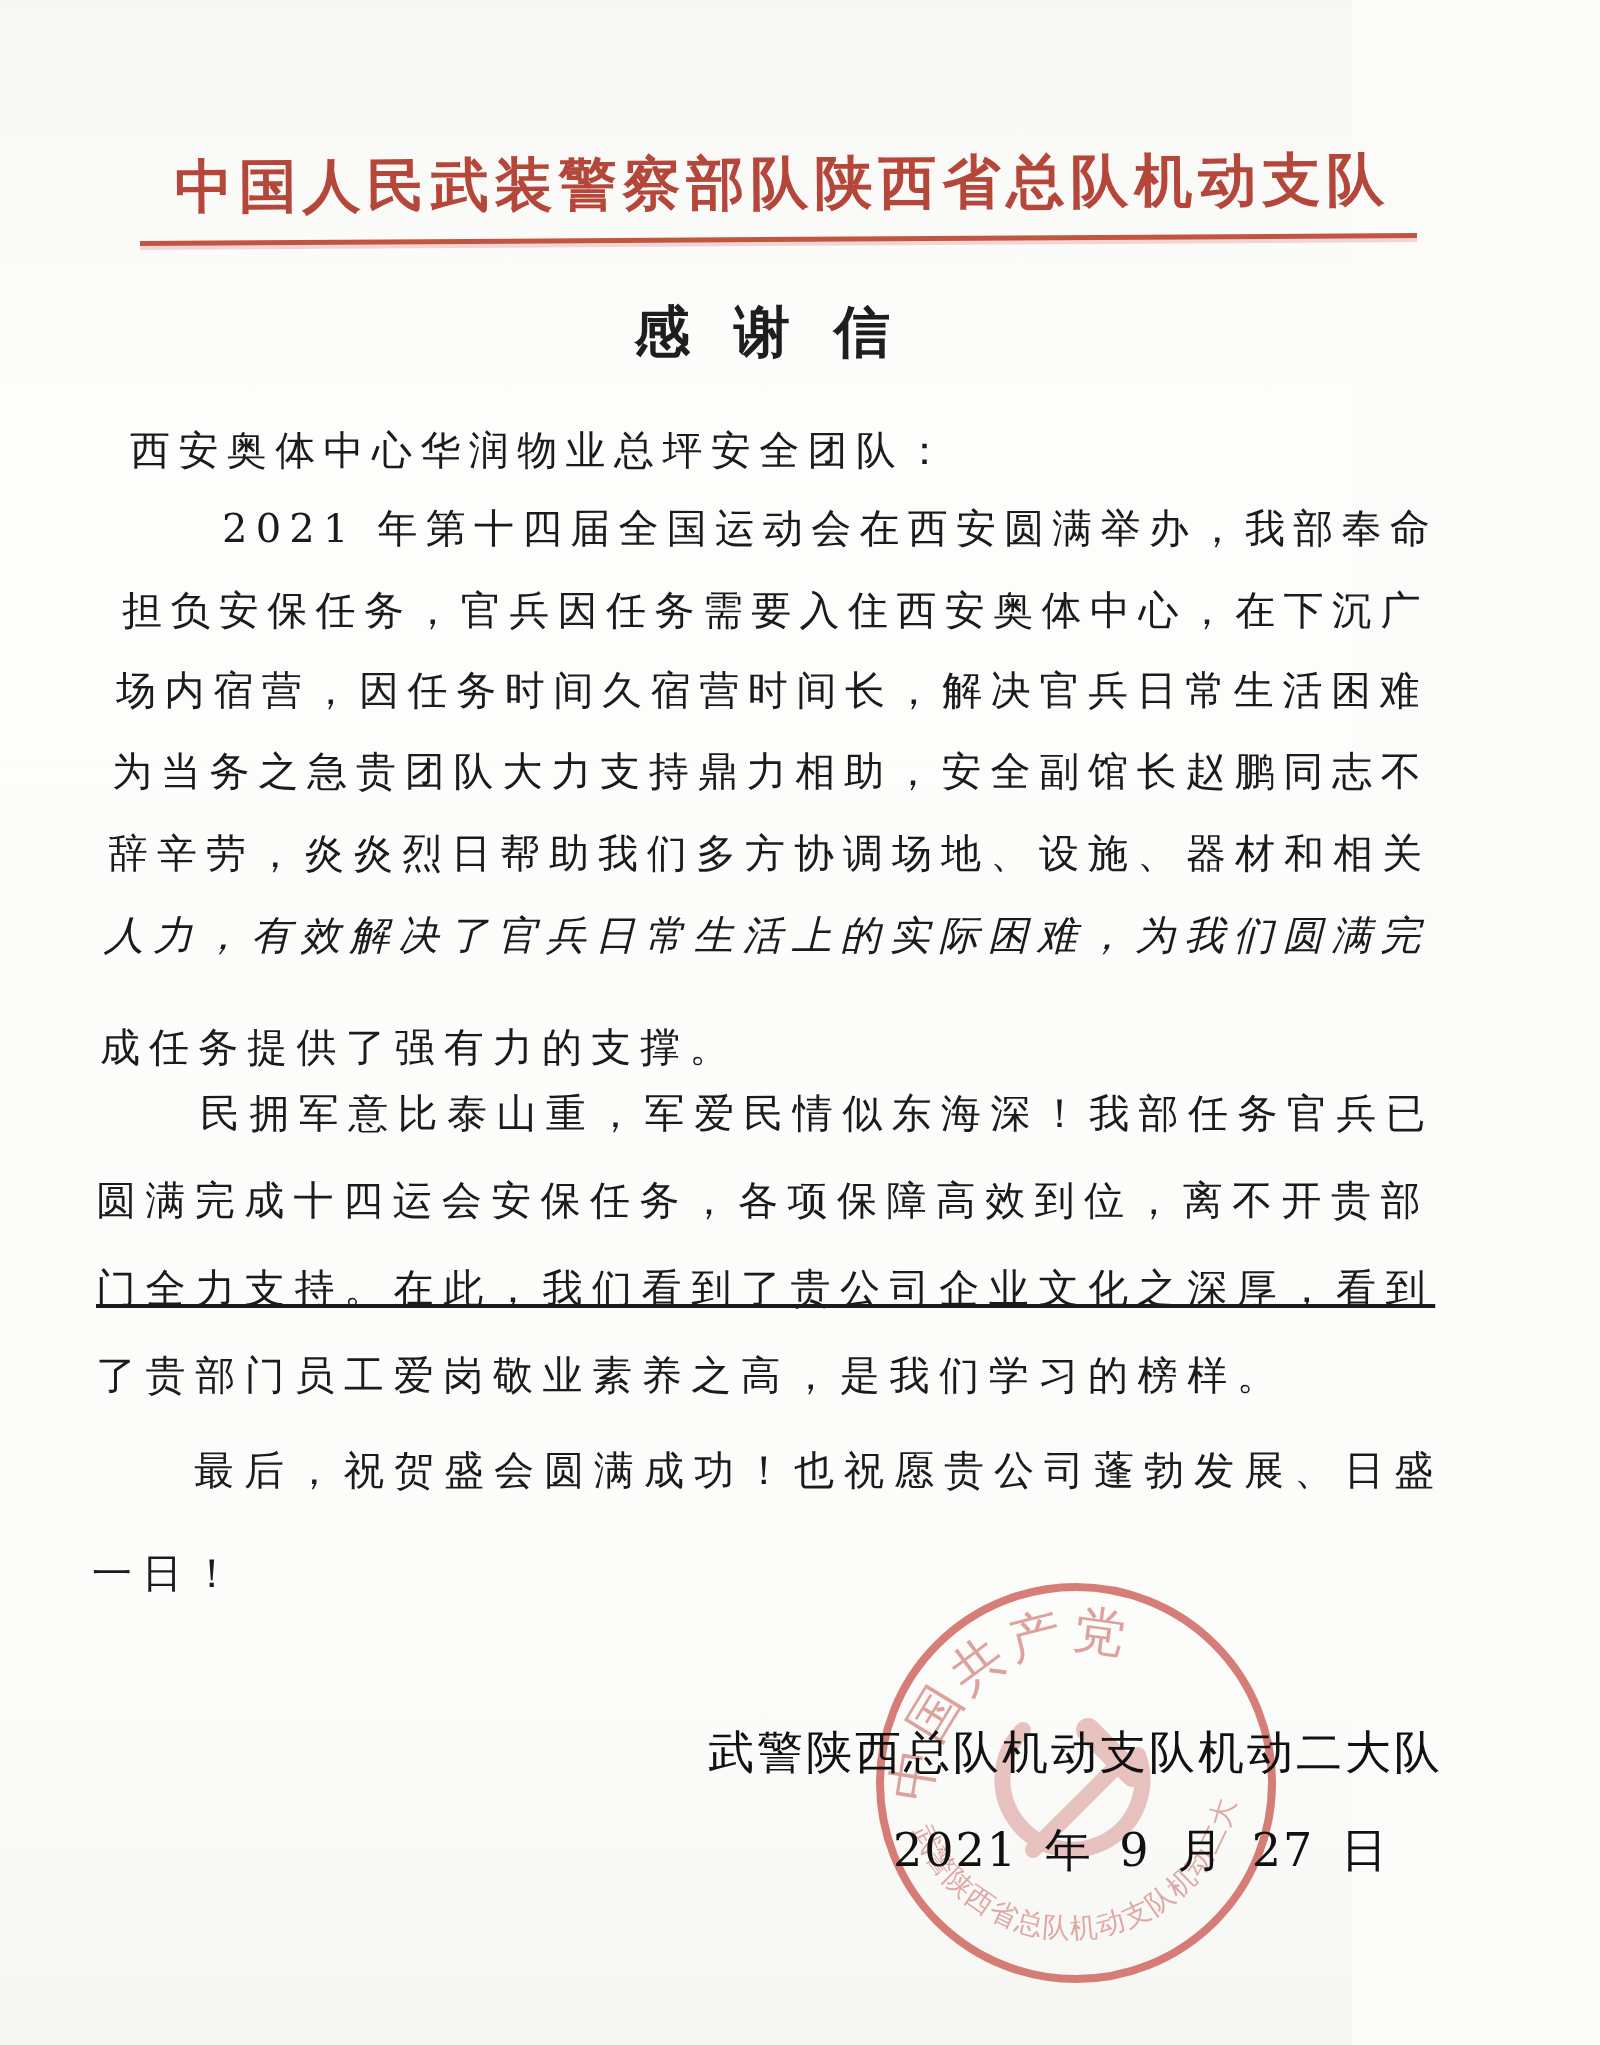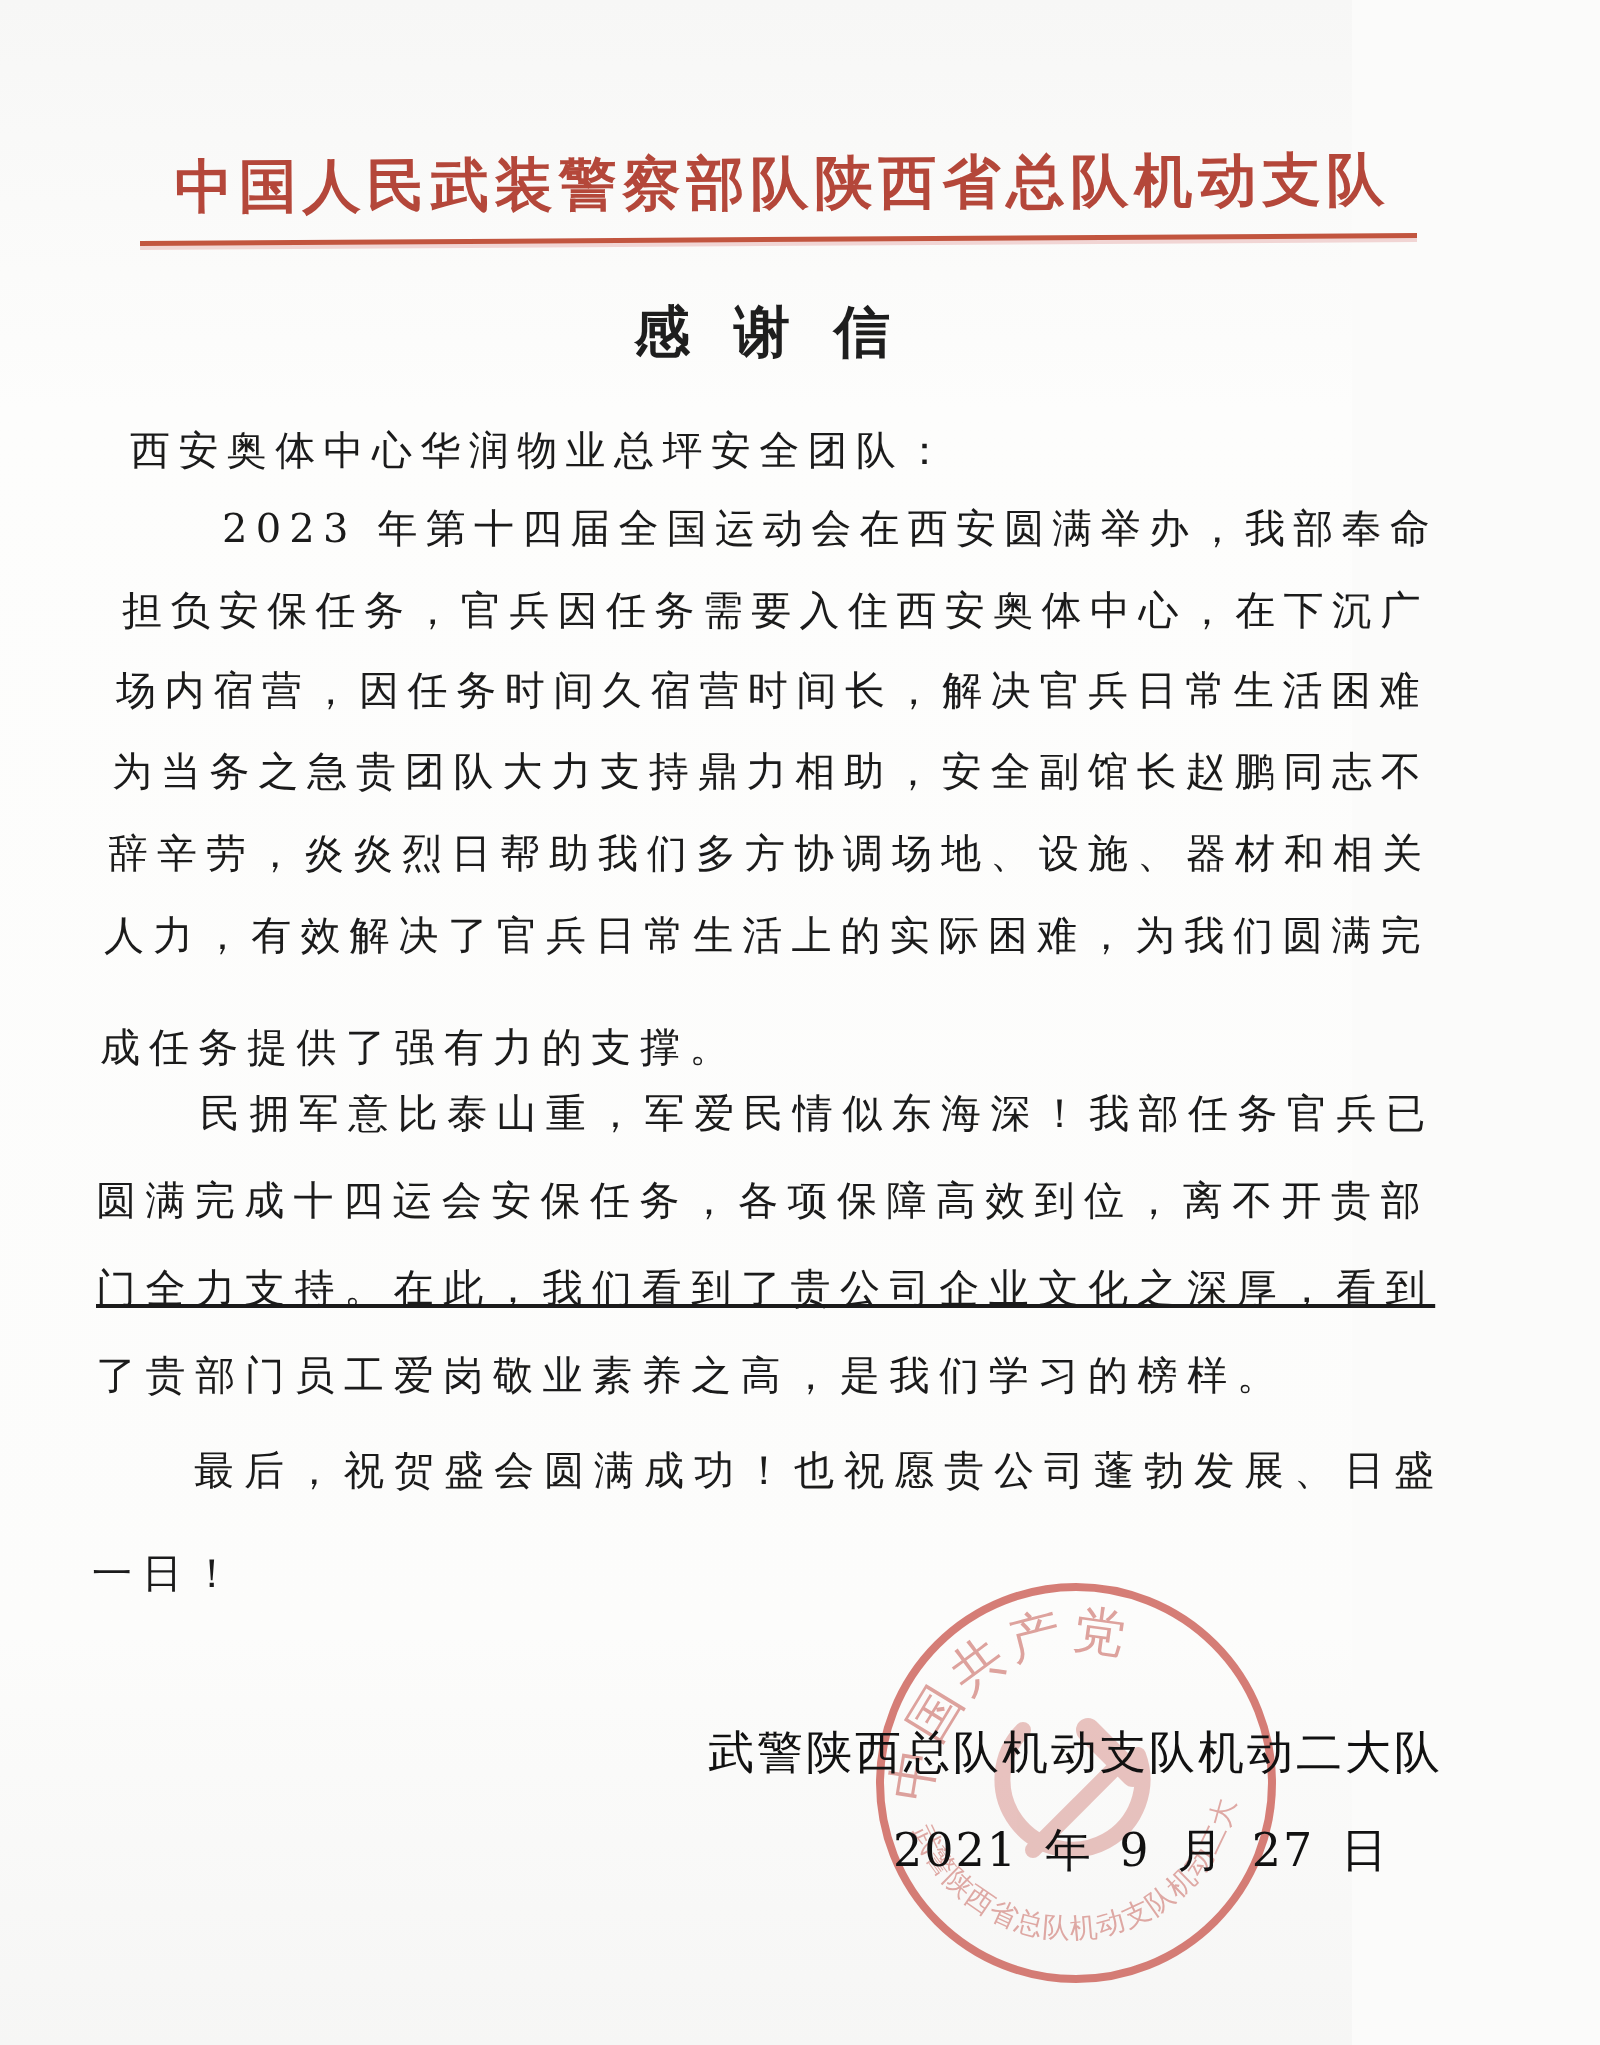--- a/index.html
+++ b/index.html
@@ -47,26 +47,26 @@
 
 <div class="page">
 
   <div class="header-org">中国人民武装警察部队陕西省总队机动支队</div>
   <div class="header-rule"></div>
 
   <div class="doc-title">感谢信</div>
 
   <div class="line" style="left:130px; top:425px;">西安奥体中心华润物业总坪安全团队：</div>
 
-  <div class="line" style="left:222px; top:503px; letter-spacing:8.2px;">2023 年第十四届全国运动会在西安圆满举办，我部奉命</div>
+  <div class="line" style="left:222px; top:503px; letter-spacing:8.2px;">2021 年第十四届全国运动会在西安圆满举办，我部奉命</div>
   <div class="line" style="left:122px; top:585px;">担负安保任务，官兵因任务需要入住西安奥体中心，在下沉广</div>
   <div class="line" style="left:116px; top:665px; letter-spacing:8.6px;">场内宿营，因任务时间久宿营时间长，解决官兵日常生活困难</div>
   <div class="line" style="left:112px; top:746px; letter-spacing:8.8px;">为当务之急贵团队大力支持鼎力相助，安全副馆长赵鹏同志不</div>
   <div class="line" style="left:108px; top:828px; letter-spacing:9px;">辞辛劳，炎炎烈日帮助我们多方协调场地、设施、器材和相关</div>
-  <div class="line" style="left:104px; top:910px; letter-spacing:9.1px;">人力，有效解决了官兵日常生活上的实际困难，为我们圆满完</div>
+  <div class="line" style="left:104px; top:910px; letter-spacing:9.1px;font-style:italic;">人力，有效解决了官兵日常生活上的实际困难，为我们圆满完</div>
   <div class="line" style="left:100px; top:992px; letter-spacing:9.1px;margin-top:30px;">成任务提供了强有力的支撑。</div>
 
   <div class="line" style="left:200px; top:1088px; letter-spacing:9.4px;">民拥军意比泰山重，军爱民情似东海深！我部任务官兵已</div>
   <div class="line" style="left:96px; top:1175px; letter-spacing:9.4px;">圆满完成十四运会安保任务，各项保障高效到位，离不开贵部</div>
   <div class="line" style="left:96px; top:1263px; letter-spacing:9.6px;text-decoration:underline;">门全力支持。在此，我们看到了贵公司企业文化之深厚，看到</div>
   <div class="line" style="left:96px; top:1350px; letter-spacing:9.6px;">了贵部门员工爱岗敬业素养之高，是我们学习的榜样。</div>
 
   <div class="line" style="left:194px; top:1445px; letter-spacing:10px;">最后，祝贺盛会圆满成功！也祝愿贵公司蓬勃发展、日盛</div>
   <div class="line" style="left:92px; top:1548px; letter-spacing:10px;">一日！</div>
 

